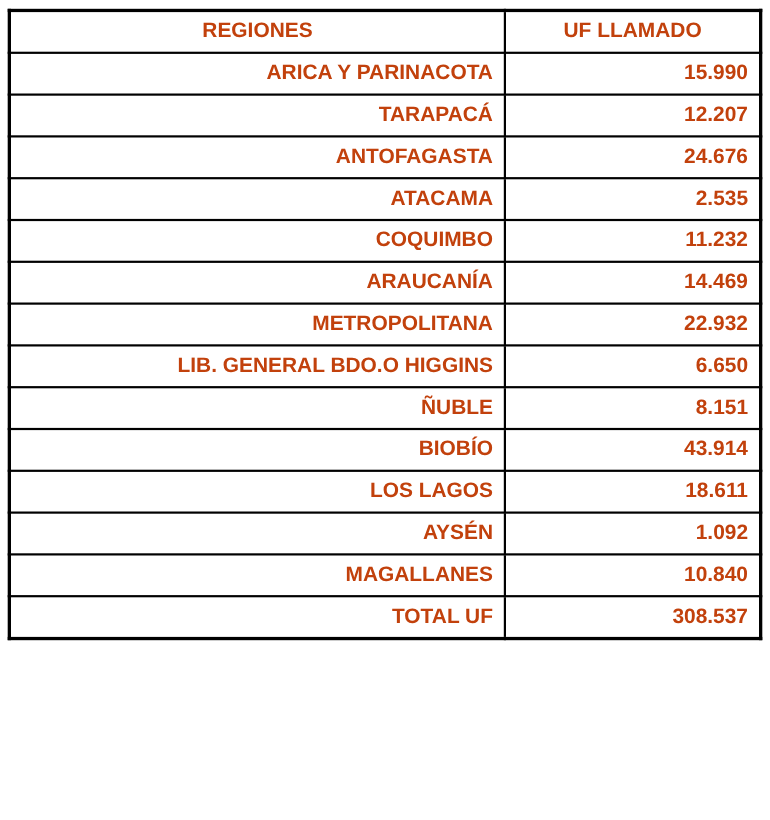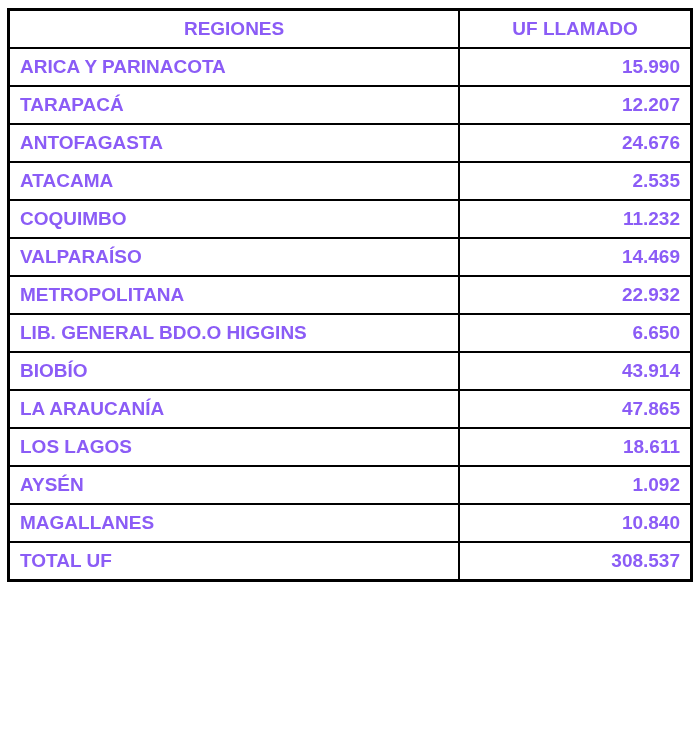--- a/index.html
+++ b/index.html
@@ -27,30 +27,30 @@
     border: 2px solid #000000;
   }
   table.data-table {
     border-width: 3px;
   }
   th, td {
     height: 36px;
     padding: 0 10px;
     font-size: 19px;
     font-weight: bold;
-    color: #8b5cf6;
+    color: #c2410c;
     overflow: hidden;
     white-space: nowrap;
   }
   col.col-region { width: 450px; }
   col.col-value  { width: 232px; }
   th.header-cell { text-align: center; }
-  td.region-cell { text-align: left; }
+  td.region-cell { text-align: right; }
   td.value-cell  { text-align: right; }
-  td.footer-label-cell { text-align: left; }
+  td.footer-label-cell { text-align: right; }
 </style>
 </head>
 <body>
 
 <div class="page">
   <table class="data-table">
     <colgroup>
       <col class="col-region">
       <col class="col-value">
     </colgroup>
@@ -75,38 +75,38 @@
   </tr>
         <tr>
     <td class="region-cell">ATACAMA</td>
     <td class="value-cell">2.535</td>
   </tr>
         <tr>
     <td class="region-cell">COQUIMBO</td>
     <td class="value-cell">11.232</td>
   </tr>
         <tr>
-    <td class="region-cell">VALPARAÍSO</td>
+    <td class="region-cell">ARAUCANÍA</td>
     <td class="value-cell">14.469</td>
   </tr>
         <tr>
     <td class="region-cell">METROPOLITANA</td>
     <td class="value-cell">22.932</td>
   </tr>
         <tr>
     <td class="region-cell">LIB. GENERAL BDO.O HIGGINS</td>
     <td class="value-cell">6.650</td>
   </tr>
         <tr>
+    <td class="region-cell">ÑUBLE</td>
+    <td class="value-cell">8.151</td>
+  </tr>
+        <tr>
     <td class="region-cell">BIOBÍO</td>
     <td class="value-cell">43.914</td>
-  </tr>
-        <tr>
-    <td class="region-cell">LA ARAUCANÍA</td>
-    <td class="value-cell">47.865</td>
   </tr>
         <tr>
     <td class="region-cell">LOS LAGOS</td>
     <td class="value-cell">18.611</td>
   </tr>
         <tr>
     <td class="region-cell">AYSÉN</td>
     <td class="value-cell">1.092</td>
   </tr>
         <tr>

